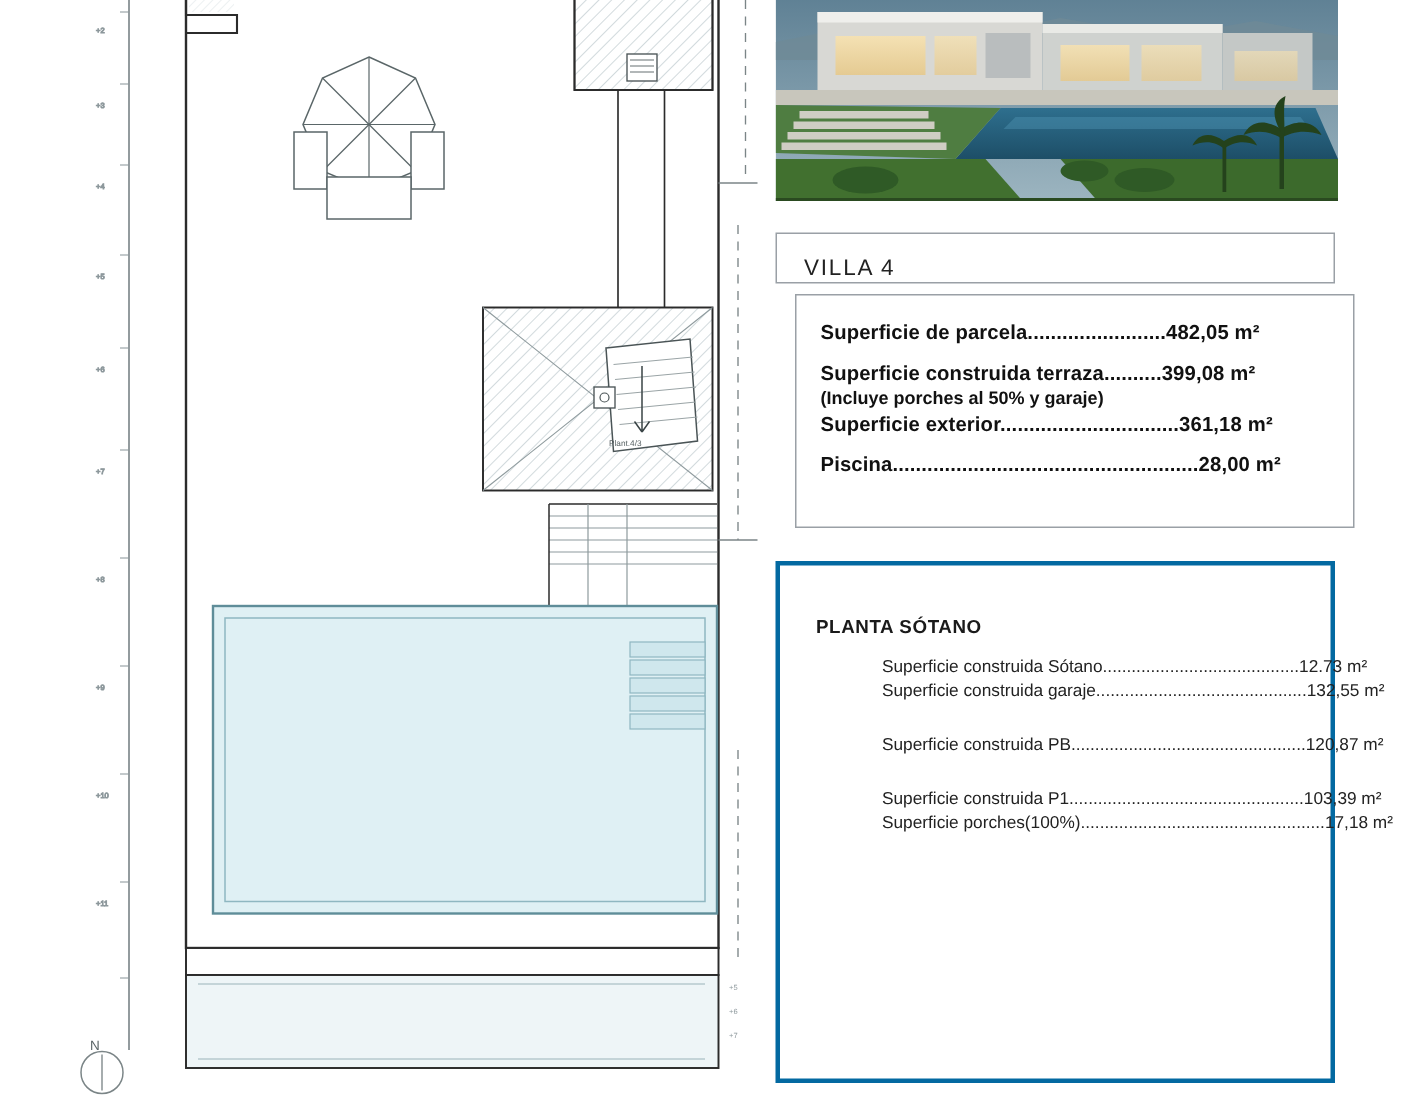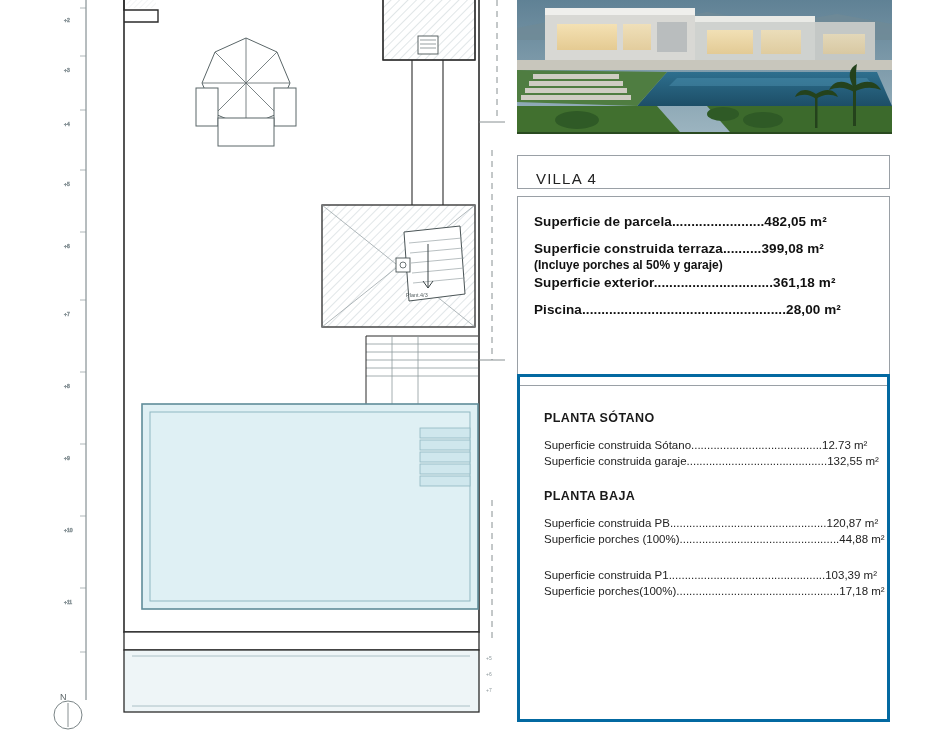--- a/index.html
+++ b/index.html
@@ -59,22 +59,22 @@
     letter-spacing: 1.2px;
     font-weight: 400;
     padding-left: 18px;
     color: #222;
     margin-top: 12px;
   }
 
   
   .summary-box {
     position: absolute;
-    left: 2px; top: 196px;
-    width: 373px; height: 190px;
+    left: 15px; top: 196px;
+    width: 373px; height: 156px;
     border: 1px solid #9aa0a6;
     box-sizing: border-box;
     padding: 16px 14px 10px 16px;
   }
   .sum-line {
     font-size: 13.5px;
     font-weight: bold;
     letter-spacing: .1px;
     line-height: 17px;
     white-space: nowrap;
@@ -102,20 +102,21 @@
     font-weight: bold;
     letter-spacing: .4px;
     color: #1a1a1a;
     margin-bottom: 12px;
   }
   .det-line {
     font-size: 11.5px;
     line-height: 16px;
     white-space: nowrap;
     color: #222;
+    margin-left: 44px;
   }
   .blk-gap { height: 20px; }
   .blk-gap-sm { height: 16px; }
 
   
 </style>
 </head>
 <body>
 
 <div class="plan">
@@ -341,23 +342,21 @@
   </div>
 
   <div class="details-box">
 
     <div class="sect-head">PLANTA SÓTANO</div>
     <div class="det-line">Superficie  construida Sótano.........................................12.73 m²</div>
     <div class="det-line">Superficie construida garaje............................................132,55 m²</div>
 
     <div class="blk-gap"></div>
 
-    <div class="sect-head">PLANTA BAJA</div>
     <div class="det-line">Superficie construida PB.................................................120,87 m²</div>
-    <div class="det-line">Superficie porches (100%)..................................................44,88 m²</div>
 
     <div class="blk-gap"></div>
 
     <div class="det-line">Superficie construida P1.................................................103,39 m²</div>
     <div class="det-line">Superficie porches(100%)...................................................17,18 m²</div>
     <div class="blk-gap-sm"></div>
   </div>
 
 </div>
 

